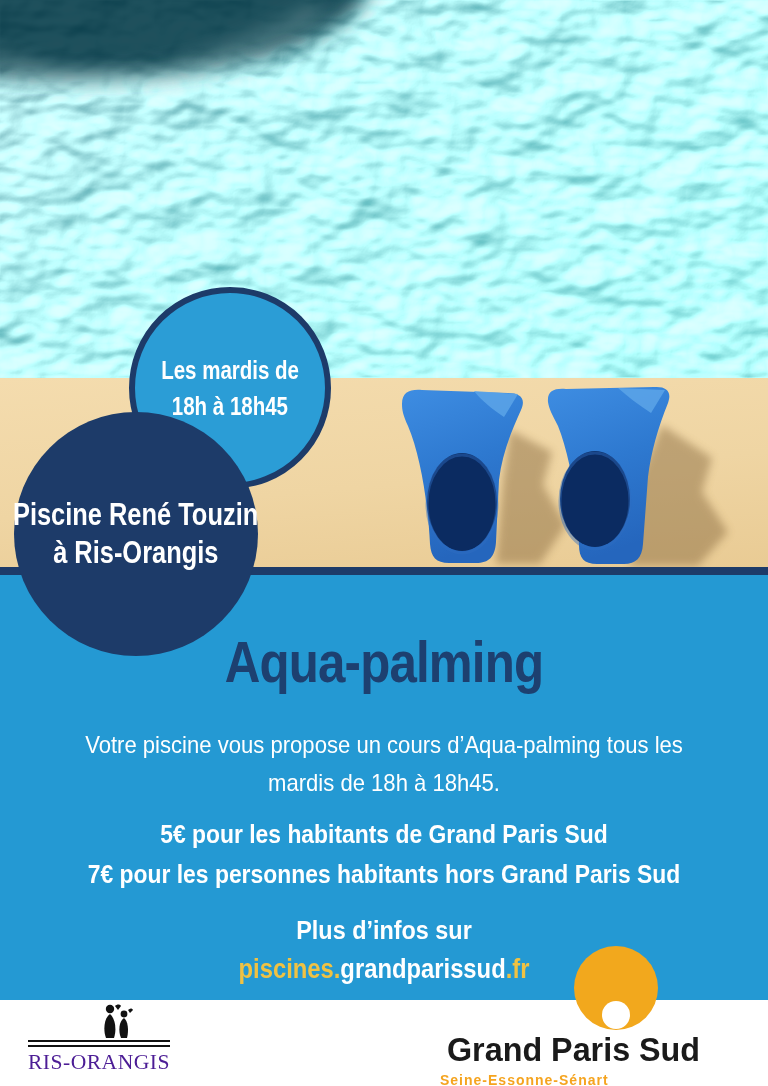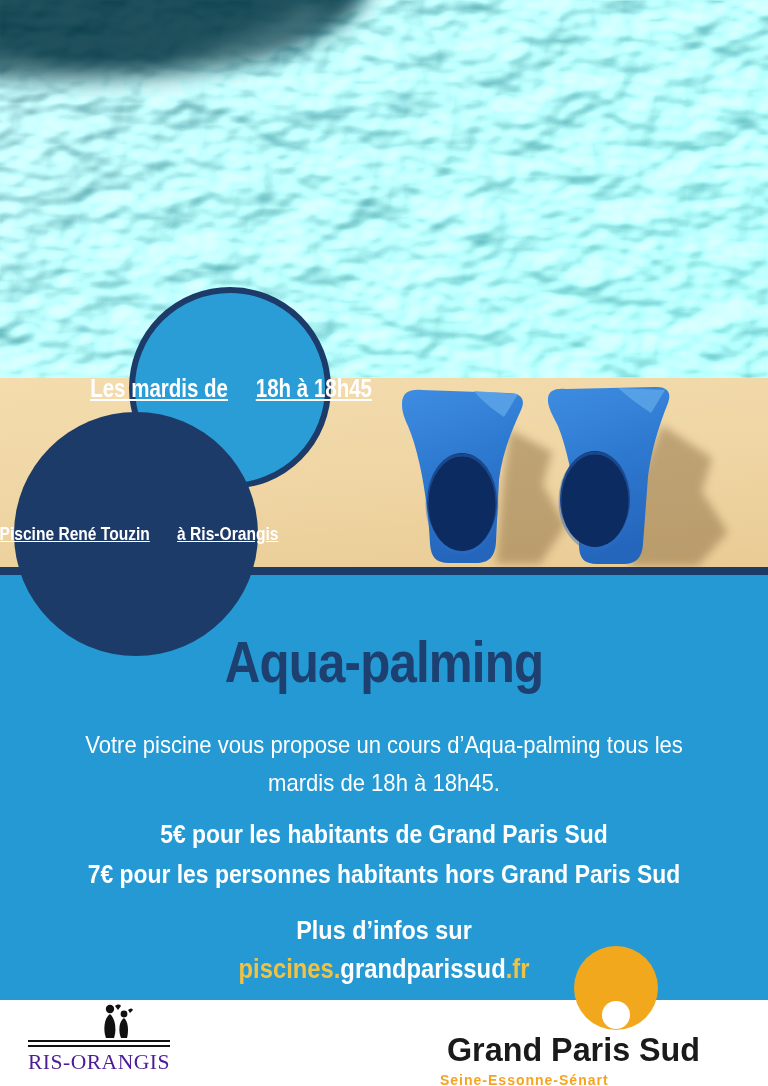--- a/index.html
+++ b/index.html
@@ -9,27 +9,27 @@
     margin:0 auto;
   }
   
   .photo{position:absolute;left:0;top:0;width:768px;height:575px;}
   .water-svg{position:absolute;left:0;top:0;width:768px;height:378px;display:block;}
   .deck{position:absolute;left:0;top:378px;width:768px;height:189px;
         background:linear-gradient(175deg,#f4dcae 0%,#efd5a3 55%,#e9cb94 100%);}
   .navy-strip{position:absolute;left:0;top:567px;width:768px;height:8px;background:#1d3b69;}
   .fins{position:absolute;left:370px;top:380px;width:398px;height:190px;display:block;}
   
-  .badge{position:absolute;border-radius:50%;display:flex;flex-direction:row;
+  .badge{position:absolute;border-radius:50%;display:flex;flex-direction:column;
          align-items:center;justify-content:center;text-align:center;color:#fff;
-         font-weight:bold;text-decoration:underline;}
+         font-weight:bold;}
   .badge-schedule{left:129px;top:287px;width:190px;height:190px;
          background:#2b9dd6;border:6px solid #1d3b69;z-index:5;font-size:25px;line-height:36px;}
   .badge-location{left:14px;top:412px;width:244px;height:244px;
-         background:#1d3b69;z-index:6;font-size:19px;line-height:38px;}
+         background:#1d3b69;z-index:6;font-size:31px;line-height:38px;}
   .badge .bline{display:block;transform:scaleX(.82);white-space:nowrap;}
   
   .blue-section{position:absolute;left:0;top:575px;width:768px;height:425px;background:#2499d3;z-index:1;}
   .tline{position:absolute;left:0;right:0;text-align:center;color:#fff;z-index:3;}
   .title{top:624px;font-size:58px;line-height:76px;font-weight:bold;color:#1d4070;
          transform:scaleX(.85);letter-spacing:-1px;}
   .intro{top:726px;font-size:24px;line-height:38px;font-weight:400;transform:scaleX(.92);}
   .prices{top:814px;font-size:26px;line-height:40px;font-weight:bold;transform:scaleX(.88);}
   .info-label{top:912px;font-size:26px;line-height:36px;font-weight:bold;transform:scaleX(.9);}
   .url{top:950px;font-size:28px;line-height:38px;font-weight:bold;transform:scaleX(.85);}

